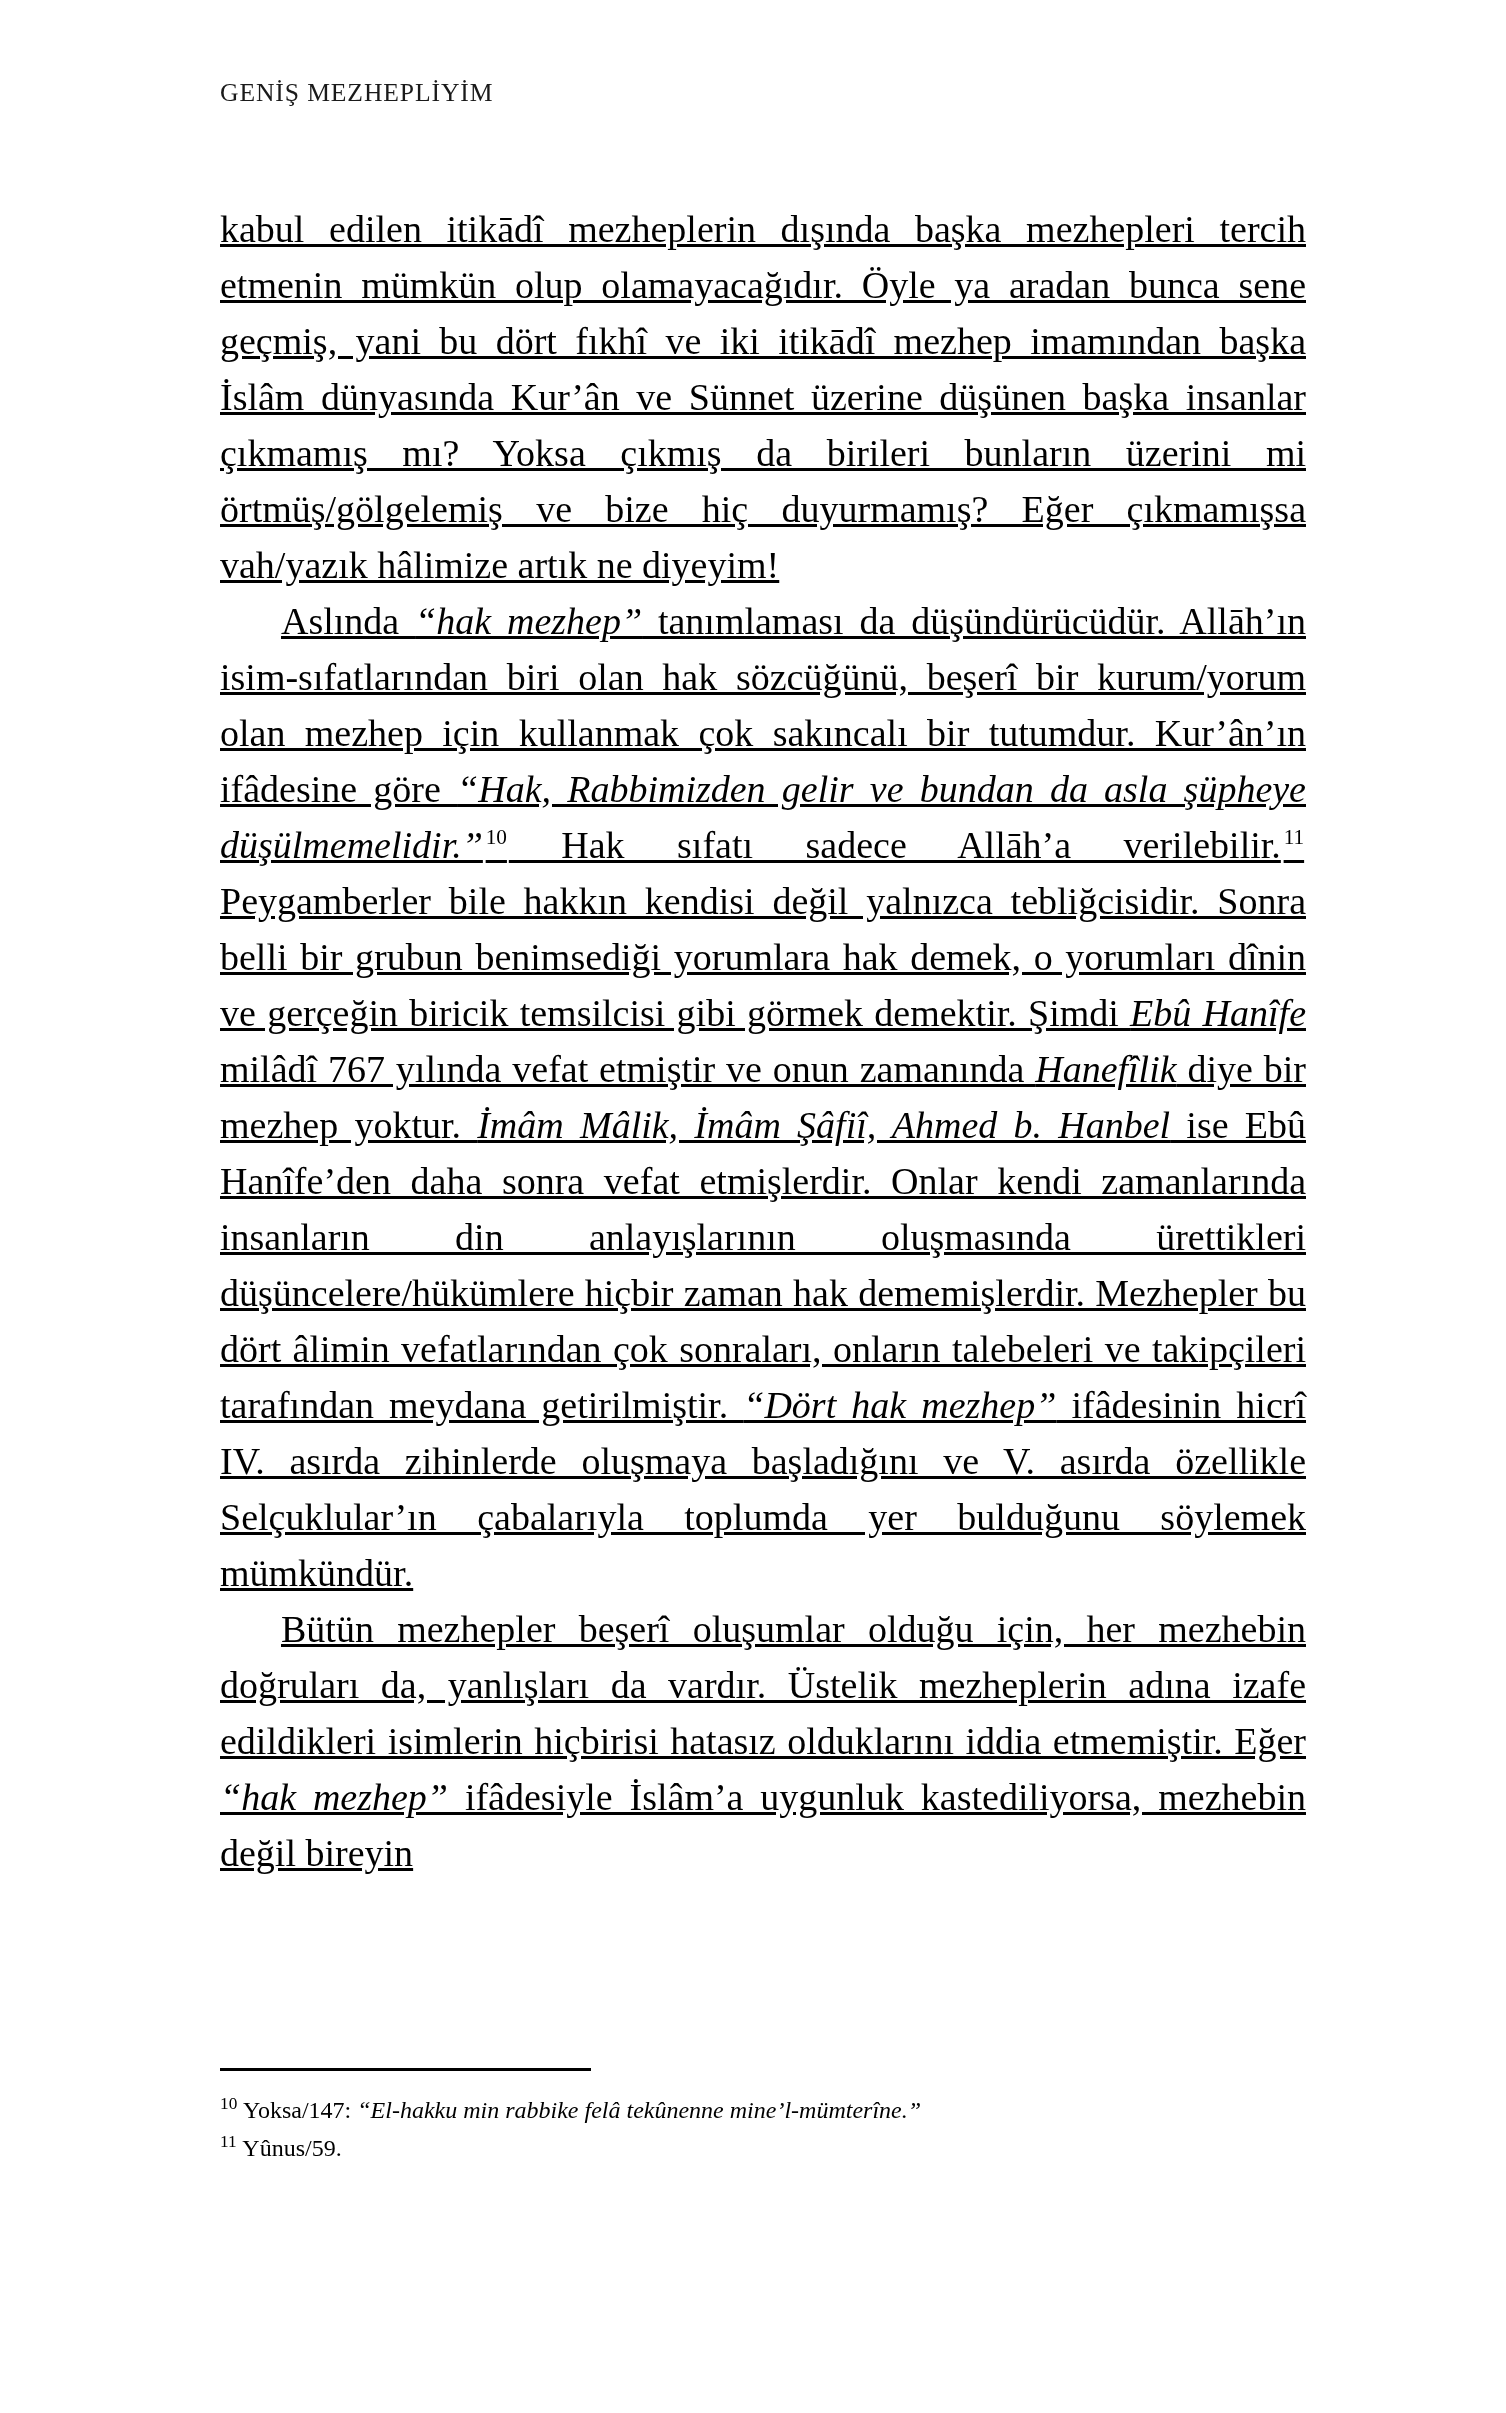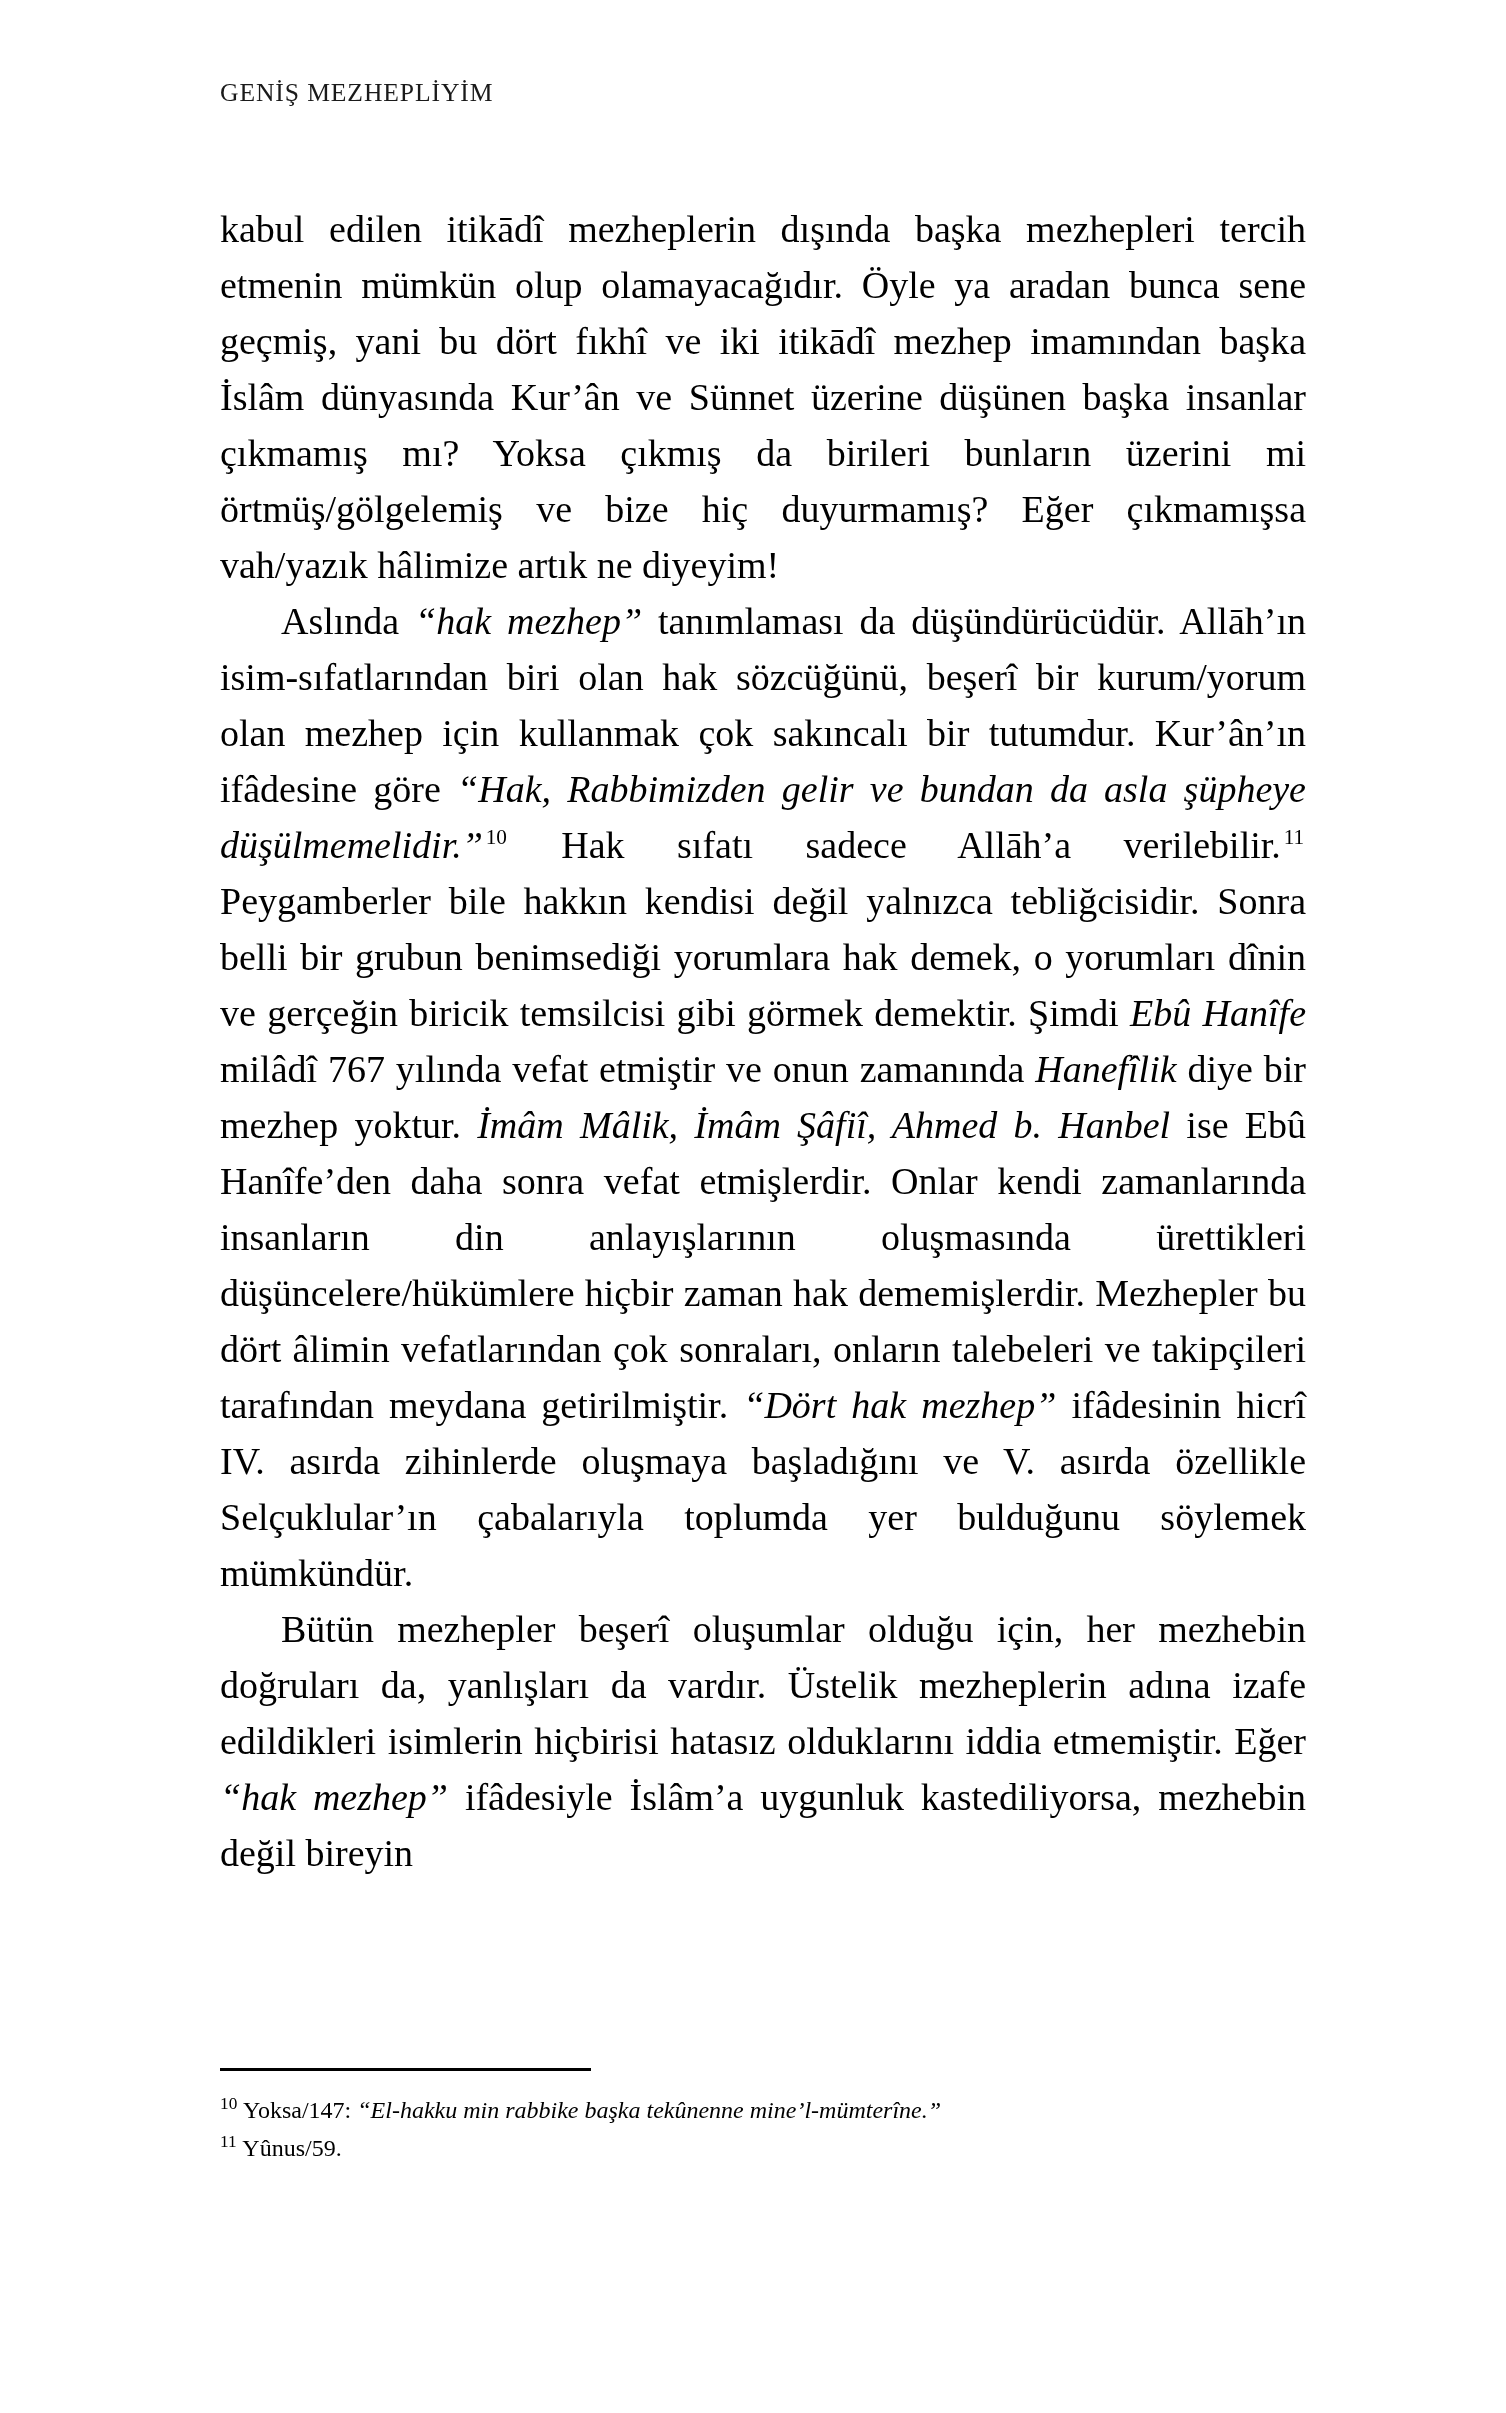--- a/index.html
+++ b/index.html
@@ -31,20 +31,21 @@
     font-variant: small-caps;
     text-transform: none;
     white-space: nowrap;
     color: #1a1a1a;
   }
   .body-block {
     position: absolute;
     left: 220px;
     top: 201px;
     width: 1086px;
+    text-decoration: underline;
   }
   p.para {
     margin: 0;
     font-size: 38px;
     line-height: 56px;
     text-align: justify;
     text-justify: inter-word;
     hyphens: none;
     color: #000000;
   }
@@ -93,18 +94,18 @@
   <div class="running-head">GENİŞ MEZHEPLİYİM</div>
 
   <div class="body-block">
     <p class="para"><span>kabul edilen itikādî mezheplerin dışında başka mezhepleri tercih etmenin mümkün olup olamayacağıdır. Öyle ya aradan bunca sene geçmiş, yani bu dört fıkhî ve iki itikādî mezhep imamından başka İslâm dünyasında Kur’ân ve Sünnet üzerine düşünen başka insanlar çıkmamış mı? Yoksa çıkmış da birileri bunların üzerini mi örtmüş/gölgelemiş ve bize hiç duyurmamış? Eğer çıkmamışsa vah/yazık hâlimize artık ne diyeyim!</span></p>
     <p class="para indent"><span>Aslında </span><span class="it">“hak mezhep”</span><span> tanımlaması da düşündürücüdür. Allāh’ın isim-sıfatlarından biri olan hak sözcüğünü, beşerî bir kurum/yorum olan mezhep için kullanmak çok sakıncalı bir tutumdur. Kur’ân’ın ifâdesine göre </span><span class="it">“Hak, Rabbimizden gelir ve bundan da asla şüpheye düşülmemelidir.”</span><sup class="fn">10</sup><span> Hak sıfatı sadece Allāh’a verilebilir.</span><sup class="fn">11</sup><span> Peygamberler bile hakkın kendisi değil yalnızca tebliğcisidir. Sonra belli bir grubun benimsediği yorumlara hak demek, o yorumları dînin ve gerçeğin biricik temsilcisi gibi görmek demektir. Şimdi </span><span class="it">Ebû Hanîfe</span><span> milâdî 767 yılında vefat etmiştir ve onun zamanında </span><span class="it">Hanefîlik</span><span> diye bir mezhep yoktur. </span><span class="it">İmâm Mâlik, İmâm Şâfiî, Ahmed b. Hanbel</span><span> ise Ebû Hanîfe’den daha sonra vefat etmişlerdir. Onlar kendi zamanlarında insanların din anlayışlarının oluşmasında ürettikleri düşüncelere/hükümlere hiçbir zaman hak dememişlerdir. Mezhepler bu dört âlimin vefatlarından çok sonraları, onların talebeleri ve takipçileri tarafından meydana getirilmiştir. </span><span class="it">“Dört hak mezhep”</span><span> ifâdesinin hicrî IV. asırda zihinlerde oluşmaya başladığını ve V. asırda özellikle Selçuklular’ın çabalarıyla toplumda yer bulduğunu söylemek mümkündür.</span></p>
     <p class="para indent"><span>Bütün mezhepler beşerî oluşumlar olduğu için, her mezhebin doğruları da, yanlışları da vardır. Üstelik mezheplerin adına izafe edildikleri isimlerin hiçbirisi hatasız olduklarını iddia etmemiştir. Eğer </span><span class="it">“hak mezhep”</span><span> ifâdesiyle İslâm’a uygunluk kastediliyorsa, mezhebin değil bireyin</span></p>
   </div>
 
   <div class="footnotes">
     <div class="fn-rule"></div>
-    <p class="fn-line"><sup>10</sup><span>Yoksa/147: </span><span class="it">“El-hakku min rabbike başka tekûnenne mine’l-mümterîne.”</span></p>
+    <p class="fn-line"><sup>10</sup><span>Yoksa/147: </span><span class="it">“El-hakku min rabbike felâ tekûnenne mine’l-mümterîne.”</span></p>
     <p class="fn-line"><sup>11</sup><span>Yûnus/59.</span></p>
   </div>
 
 </div>
 
 
 </body></html>

